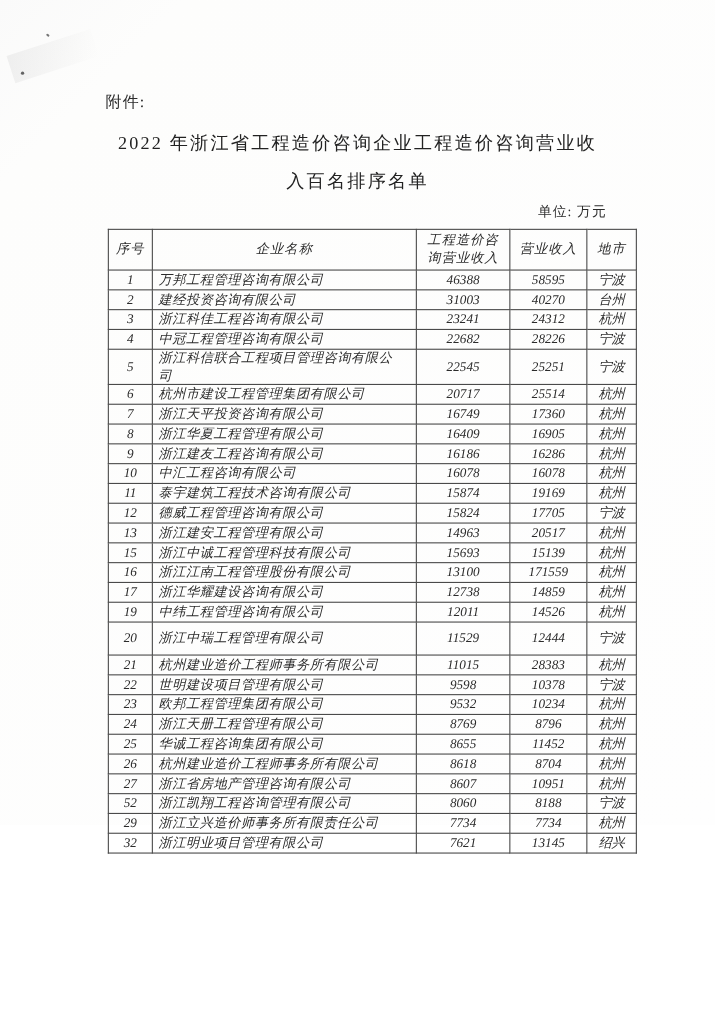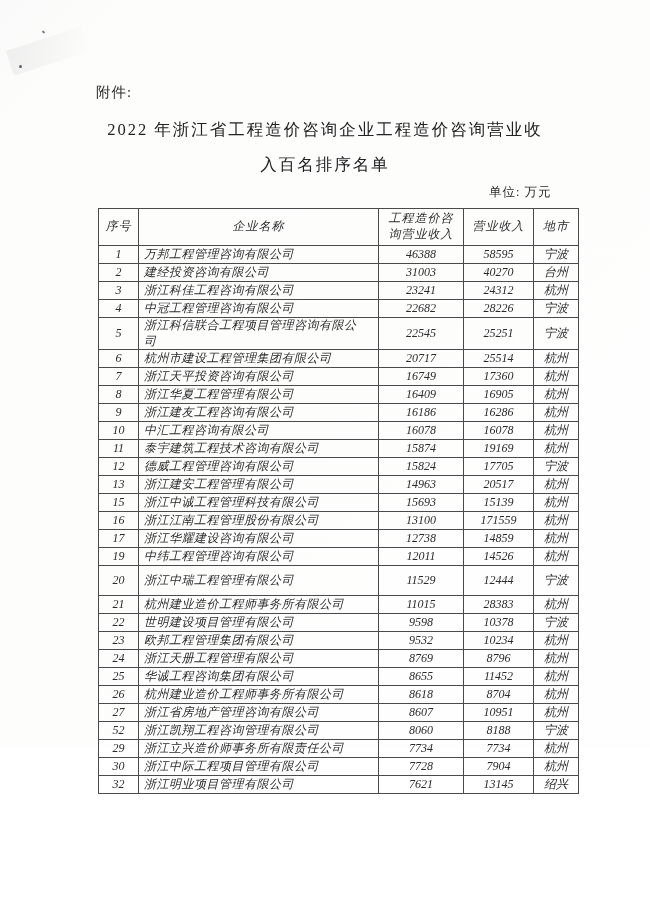--- a/index.html
+++ b/index.html
@@ -284,27 +284,20 @@
           <td>宁波</td>
         </tr>
         <tr>
           <td>29</td>
           <td class="name">浙江立兴造价师事务所有限责任公司</td>
           <td>7734</td>
           <td>7734</td>
           <td>杭州</td>
         </tr>
         <tr>
-          <td>30</td>
-          <td class="name">浙江中际工程项目管理有限公司</td>
-          <td>7728</td>
-          <td>7904</td>
-          <td>杭州</td>
-        </tr>
-        <tr>
           <td>32</td>
           <td class="name">浙江明业项目管理有限公司</td>
           <td>7621</td>
           <td>13145</td>
           <td>绍兴</td>
         </tr>
       </tbody>
   </table>
 
 </div>

